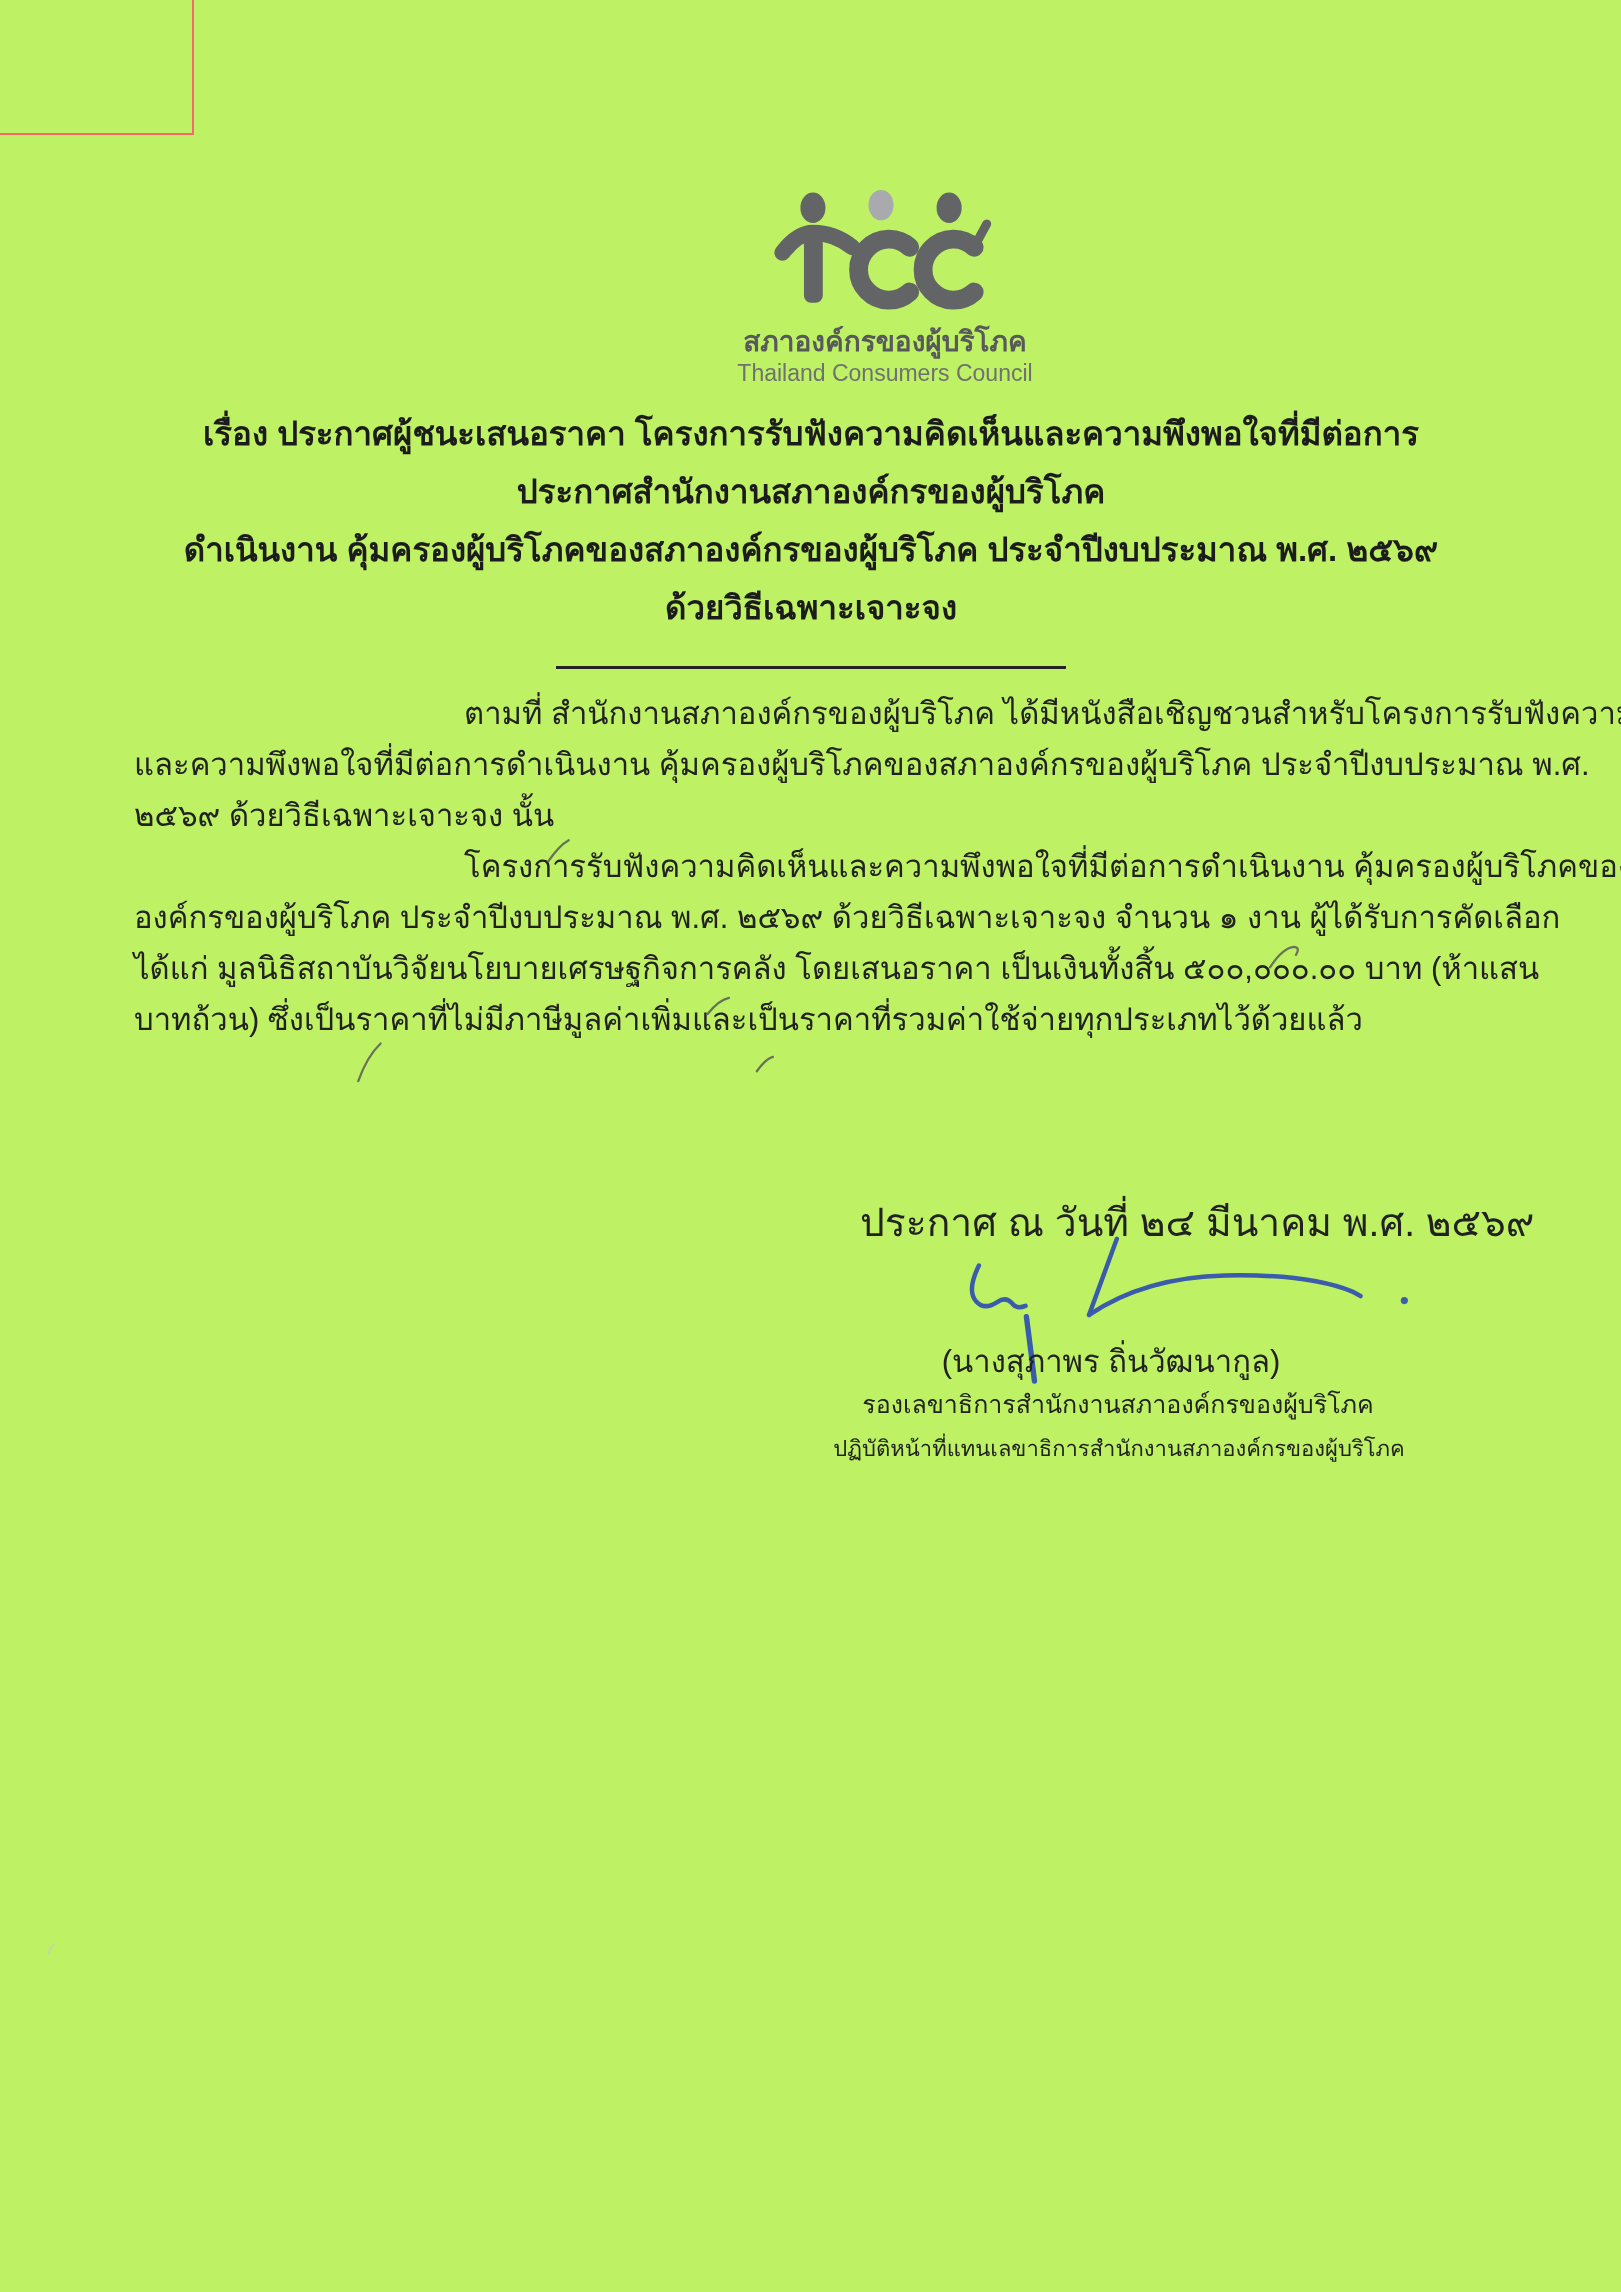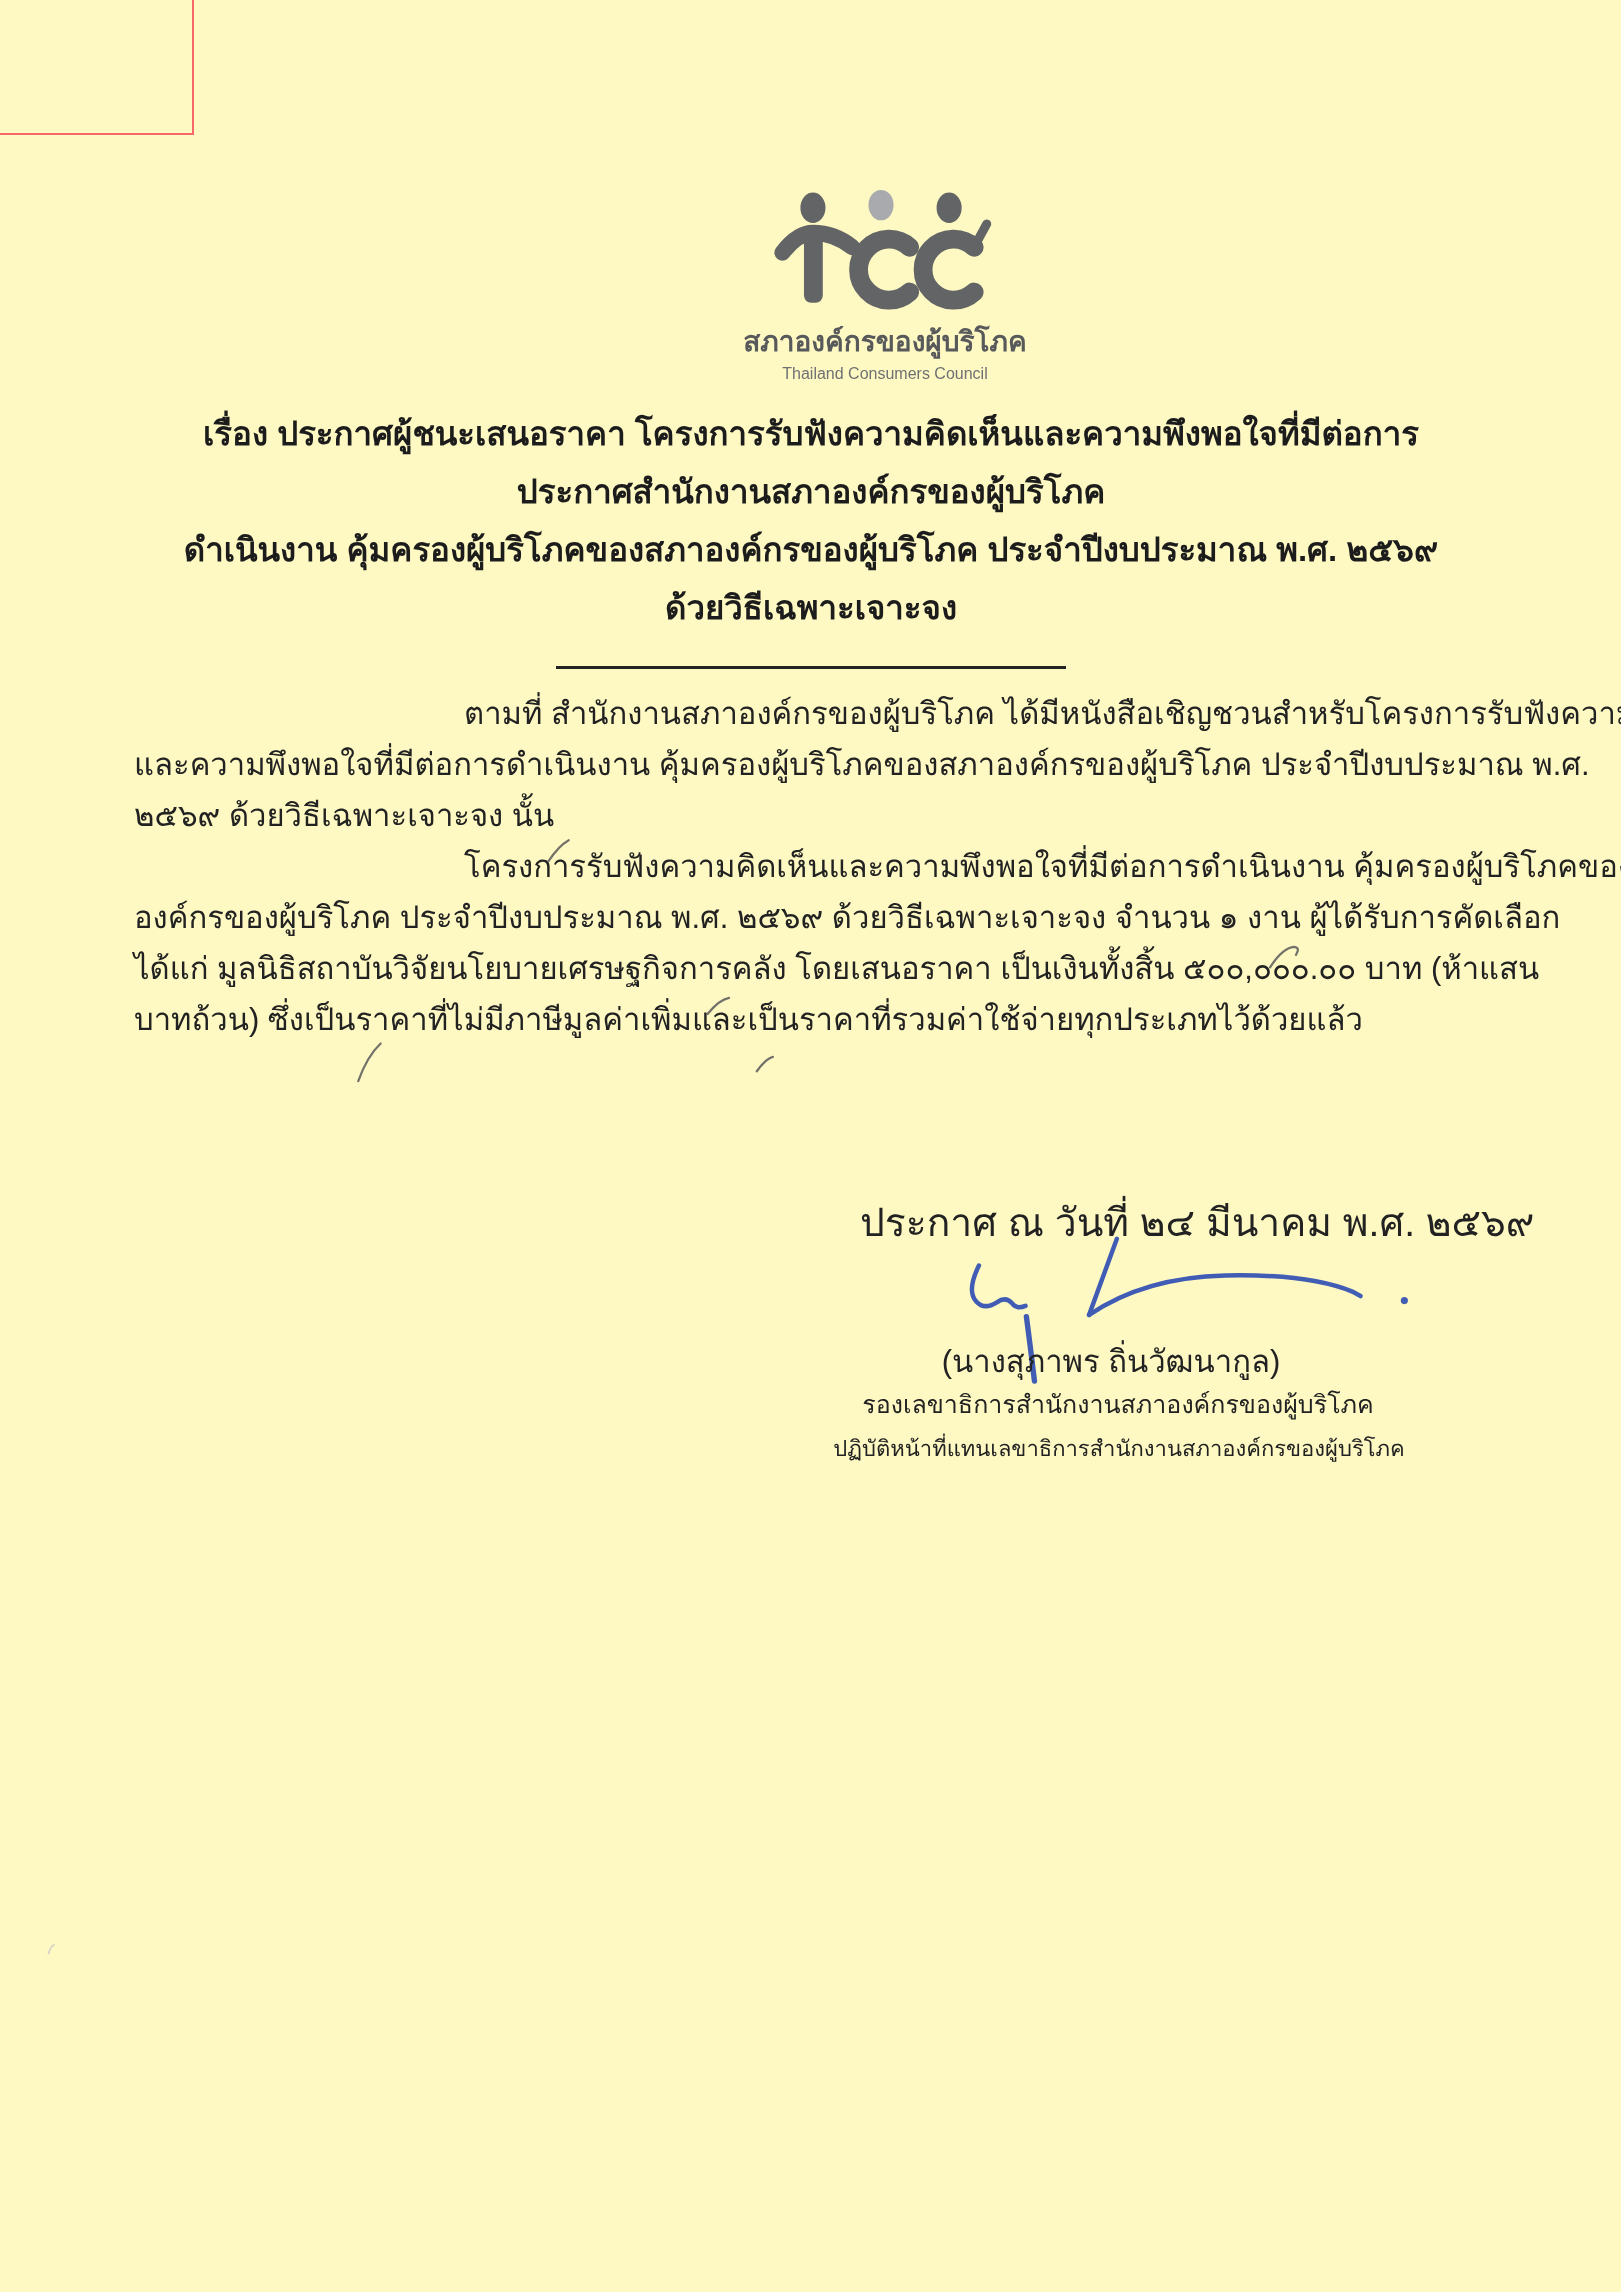--- a/index.html
+++ b/index.html
@@ -3,21 +3,21 @@
 <meta charset="utf-8">
 <style>
   * { margin: 0; padding: 0; box-sizing: border-box; }
   html, body { background: #ffffff; }
   body { font-family: "Liberation Sans", "DejaVu Sans", sans-serif; }
 
   .page {
     position: relative;
     width: 1622px;
     height: 2293px;
-    background: #fef9c3;
+    background: #bef264;
     overflow: hidden;
     color: #1f1f1f;
   }
 
   
   .corner-red-box {
     position: absolute;
     left: -21.5px;
     top: -21.5px;
     width: 215px;
@@ -36,21 +36,21 @@
     width: 555px;
   }
   .logo-mark { display: block; margin: 0 auto 5.4px auto; }
   .logo-thai {
     font-size: 28px;
     font-weight: bold;
     color: #58595b;
     line-height: 36px;
   }
   .logo-eng {
-    font-size: 16px;
+    font-size: 23px;
     color: #6f7072;
     line-height: 27px;
   }
 
   
   .title-block {
     position: absolute;
     left: 0;
     right: 0;
     top: 405px;

